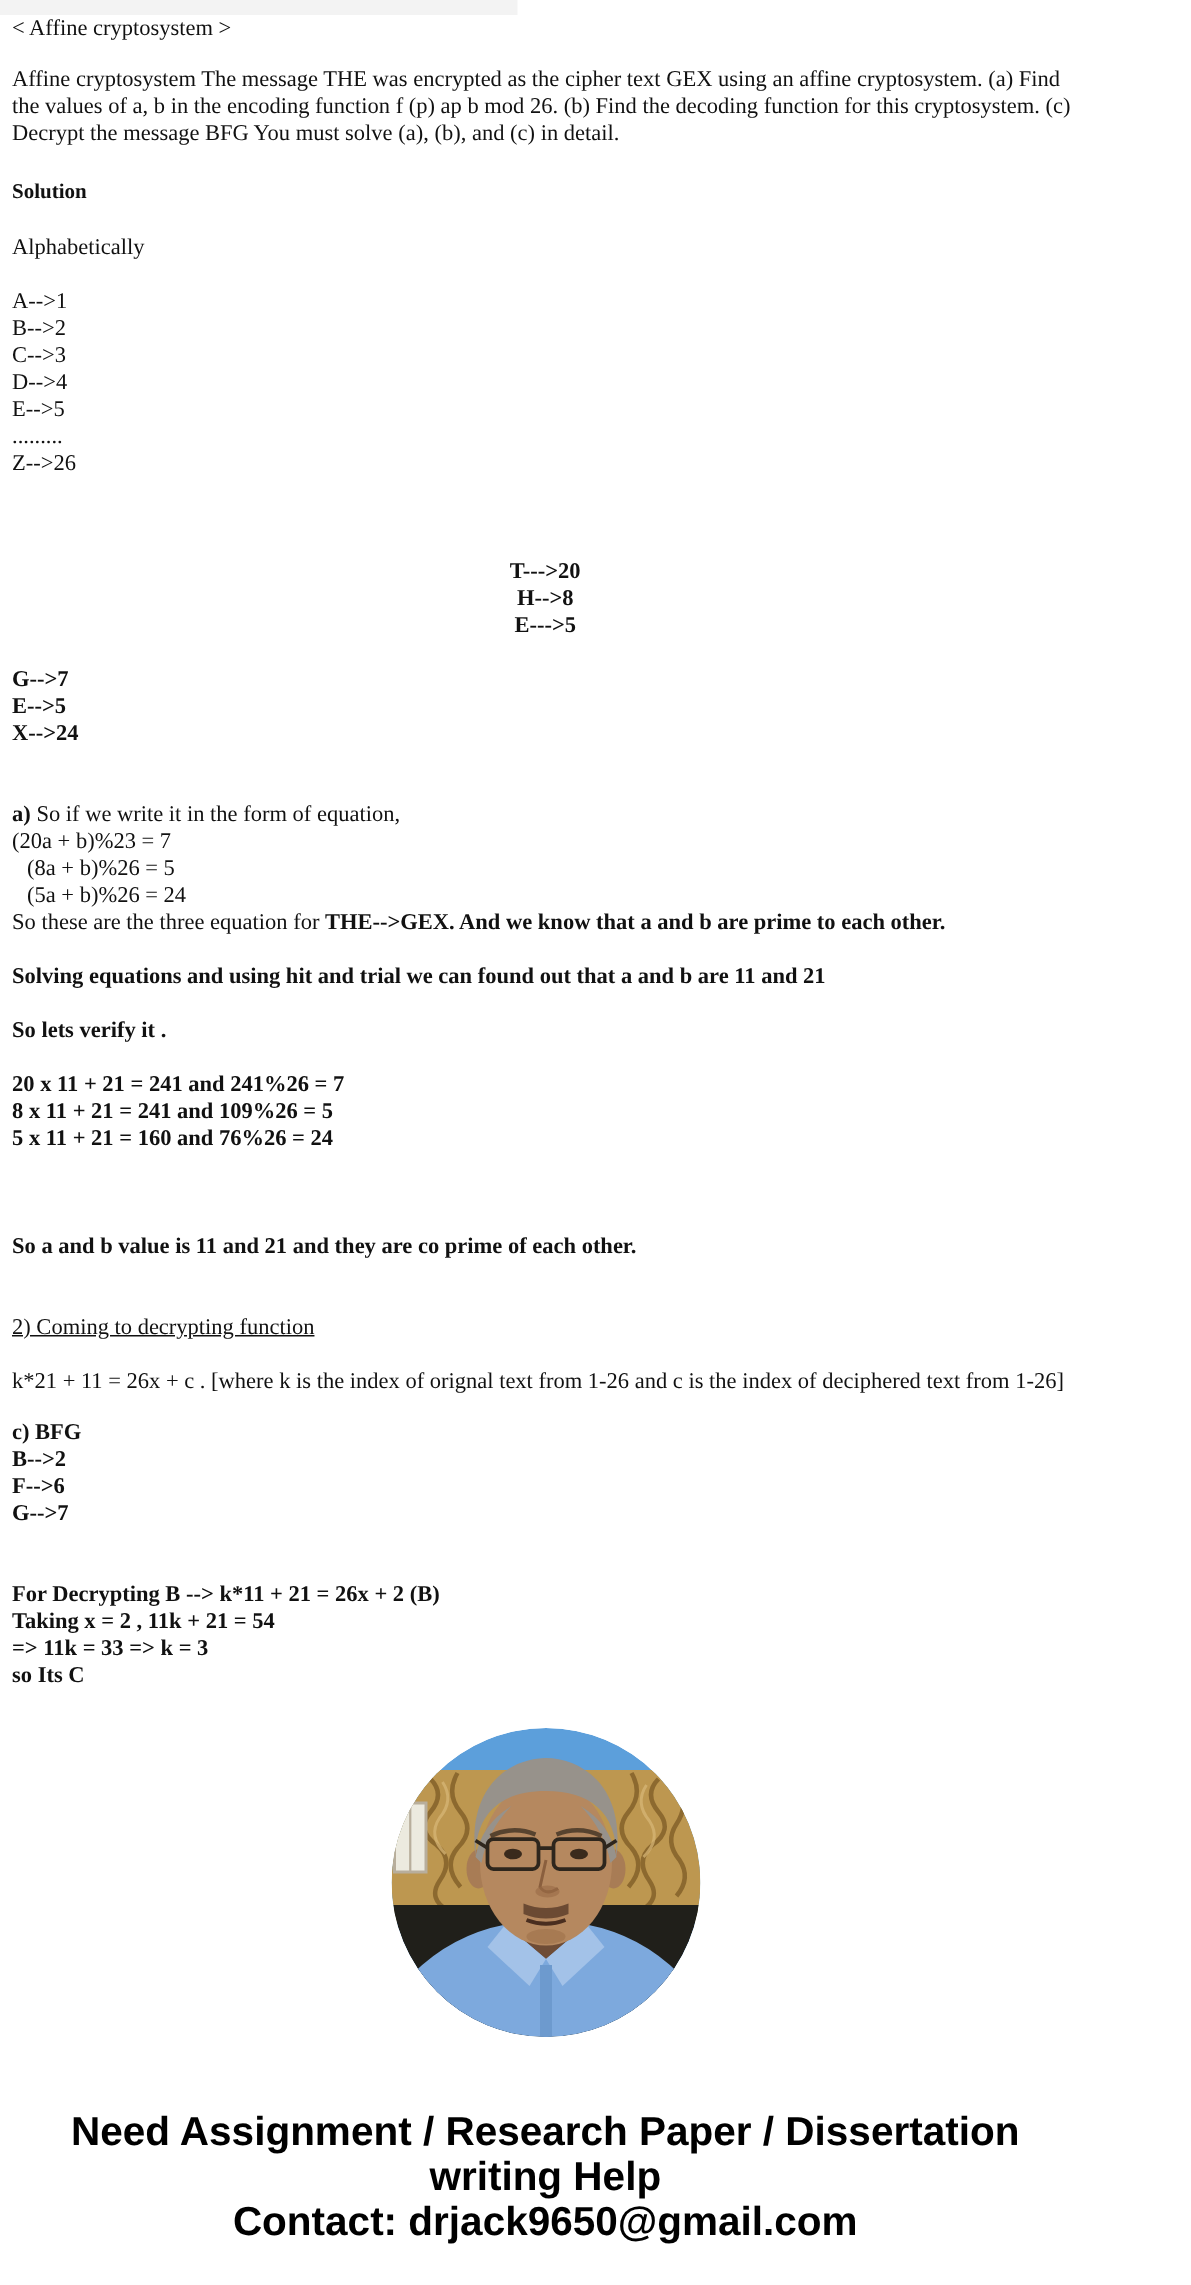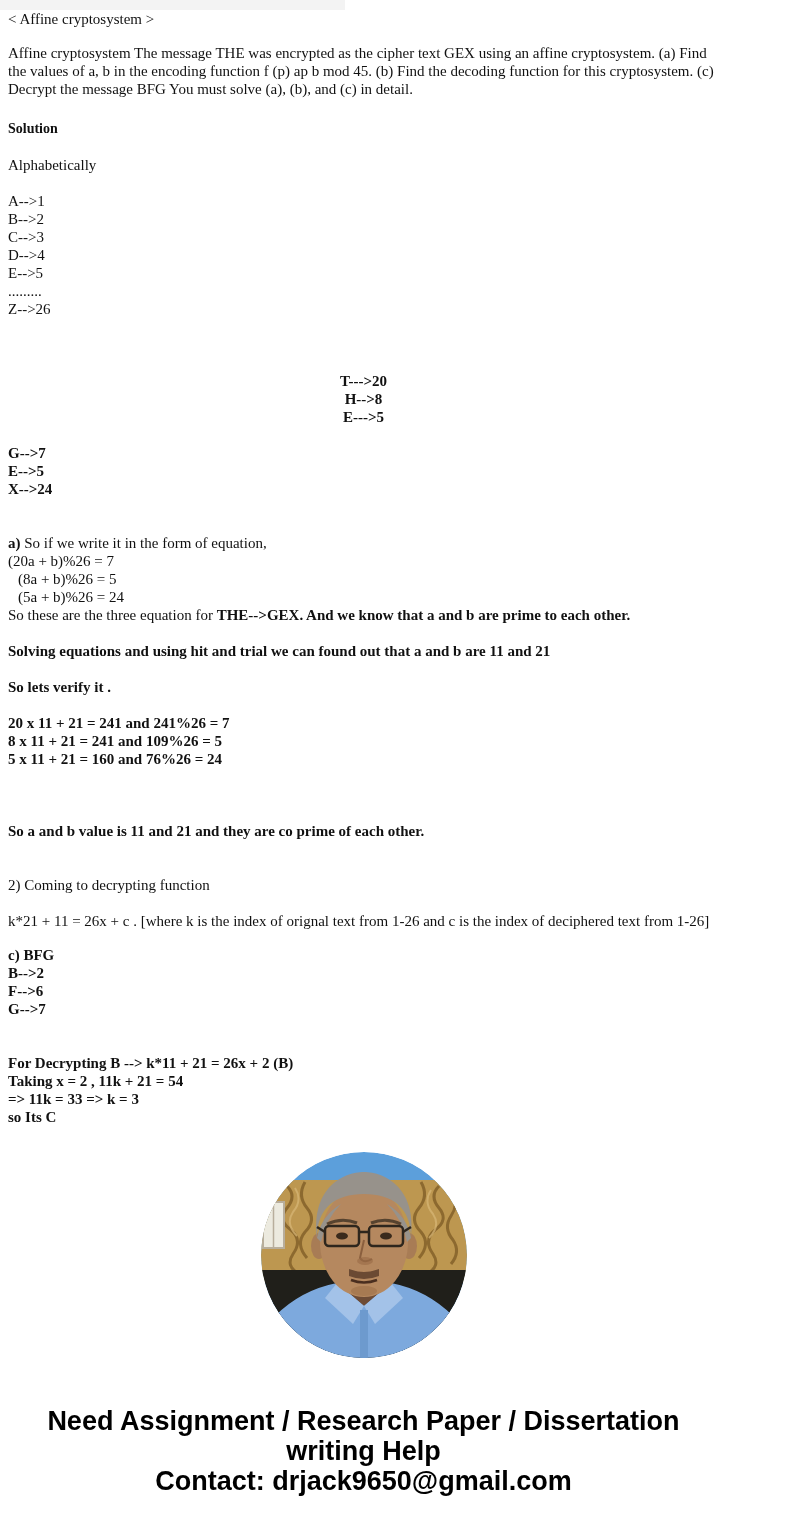--- a/index.html
+++ b/index.html
@@ -33,21 +33,21 @@
   .alpha-list { margin-top: 18px; }
   .plain-list { margin-top: 54px; font-weight: bold; text-align: center; }
   .cipher-list { margin-top: 18px; font-weight: bold; }
   .parta-intro { margin-top: 36px; }
   .indent { padding-left: 10px; }
   b, .bold { font-weight: bold; }
   .solving { margin-top: 18px; font-weight: bold; }
   .verify-intro { margin-top: 18px; font-weight: bold; }
   .verify-lines { margin-top: 18px; font-weight: bold; }
   .ab-conclusion { margin-top: 54px; font-weight: bold; }
-  .partb-heading { margin-top: 36px; }
+  .partb-heading { margin-top: 36px; text-decoration: underline; }
   .formula { margin-top: 18px; }
   .partc-block { margin-top: 16px; font-weight: bold; }
   .decrypt-block { margin-top: 36px; font-weight: bold; }
   .decrypt-block .normal { font-weight: bold; }
   .avatar-wrap {
     margin-top: 26px;
     display: flex;
     justify-content: center;
   }
   .avatar {
@@ -67,21 +67,21 @@
   }
 </style>
 </head>
 <body>
 
 <div class="page">
   <div class="top-strip"></div>
 
   <div class="title">&lt; Affine cryptosystem &gt;</div>
 
-  <p class="question" style="margin-bottom:0">Affine cryptosystem The message THE was encrypted as the cipher text GEX using an affine cryptosystem. (a) Find the values of a, b in the encoding function f (p) ap b mod 45. (b) Find the decoding function for this cryptosystem. (c) Decrypt the message BFG You must solve (a), (b), and (c) in detail.</p>
+  <p class="question" style="margin-bottom:0">Affine cryptosystem The message THE was encrypted as the cipher text GEX using an affine cryptosystem. (a) Find the values of a, b in the encoding function f (p) ap b mod 26. (b) Find the decoding function for this cryptosystem. (c) Decrypt the message BFG You must solve (a), (b), and (c) in detail.</p>
 
   <div class="solution-heading">Solution</div>
 
   <div class="alpha-label">Alphabetically</div>
 
   <div class="alpha-list">
     <div>A--&gt;1</div>
     <div>B--&gt;2</div>
     <div>C--&gt;3</div>
     <div>D--&gt;4</div>
@@ -97,21 +97,21 @@
   </div>
 
   <div class="cipher-list">
     <div>G--&gt;7</div>
     <div>E--&gt;5</div>
     <div>X--&gt;24</div>
   </div>
 
   <div class="parta-intro">
     <div><b>a)</b><span> So if we write it in the form of equation,</span></div>
-    <div>(20a + b)%26 = 7</div>
+    <div>(20a + b)%23 = 7</div>
     <div class="indent">(8a + b)%26 = 5</div>
     <div class="indent">(5a + b)%26 = 24</div>
     <div><span>So these are the three equation for </span><b>THE--&gt;GEX. And we know that a and b are prime to each other.</b></div>
   </div>
 
   <div class="solving">Solving equations and using hit and trial we can found out that a and b are 11 and 21</div>
 
   <div class="verify-intro">So lets verify it .</div>
 
   <div class="verify-lines">

